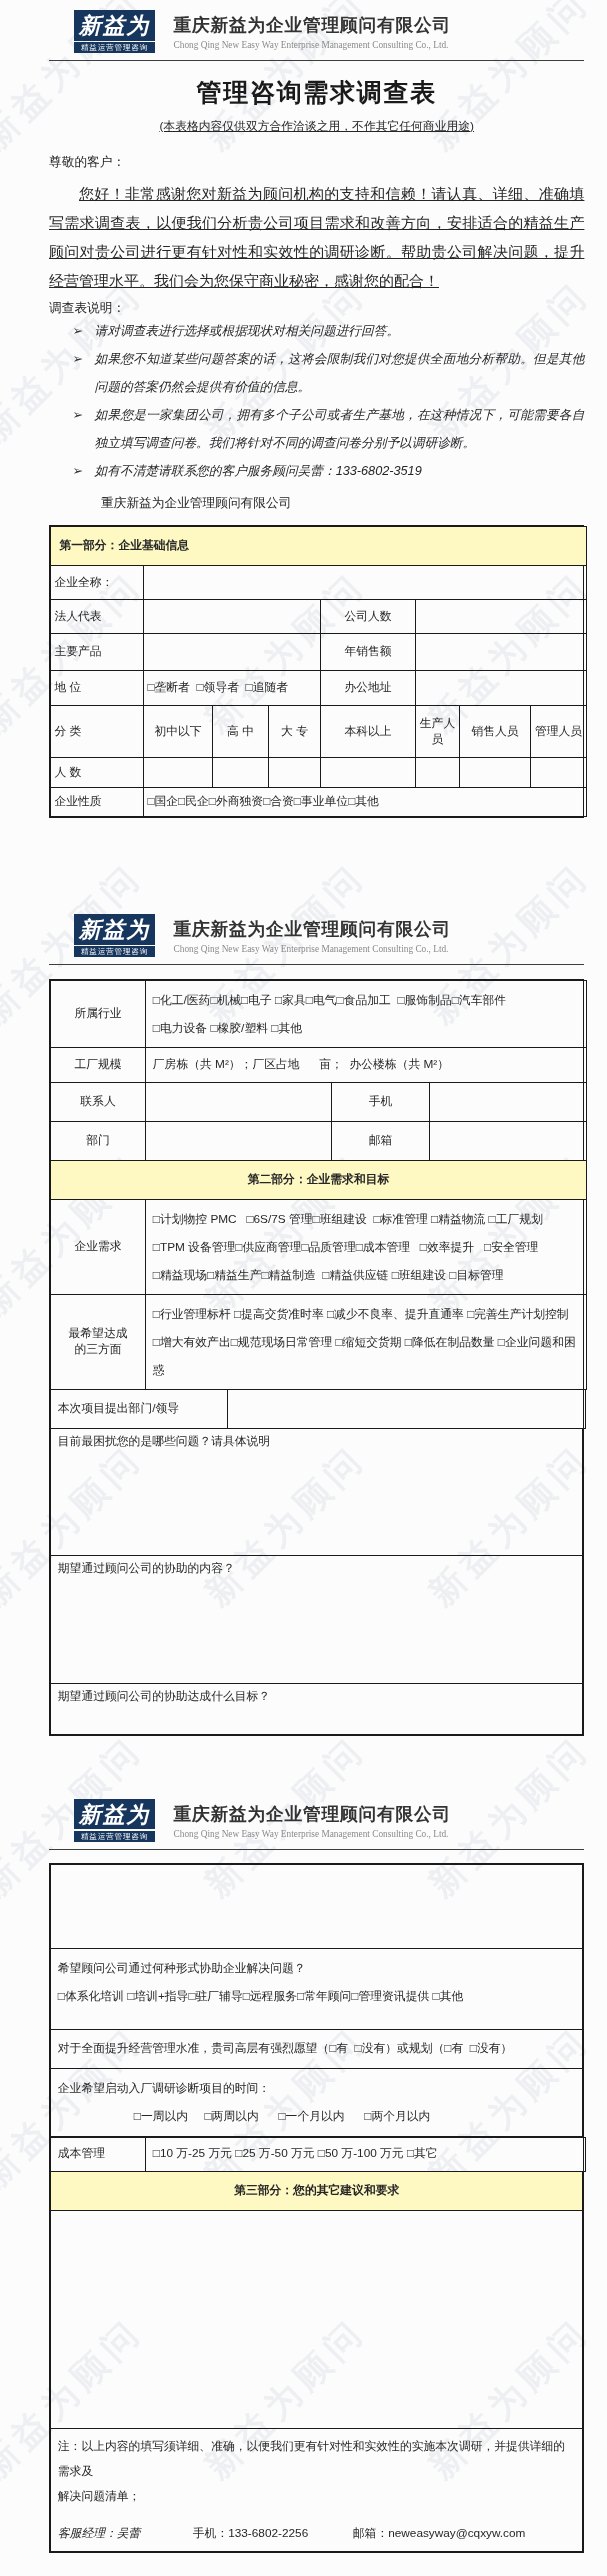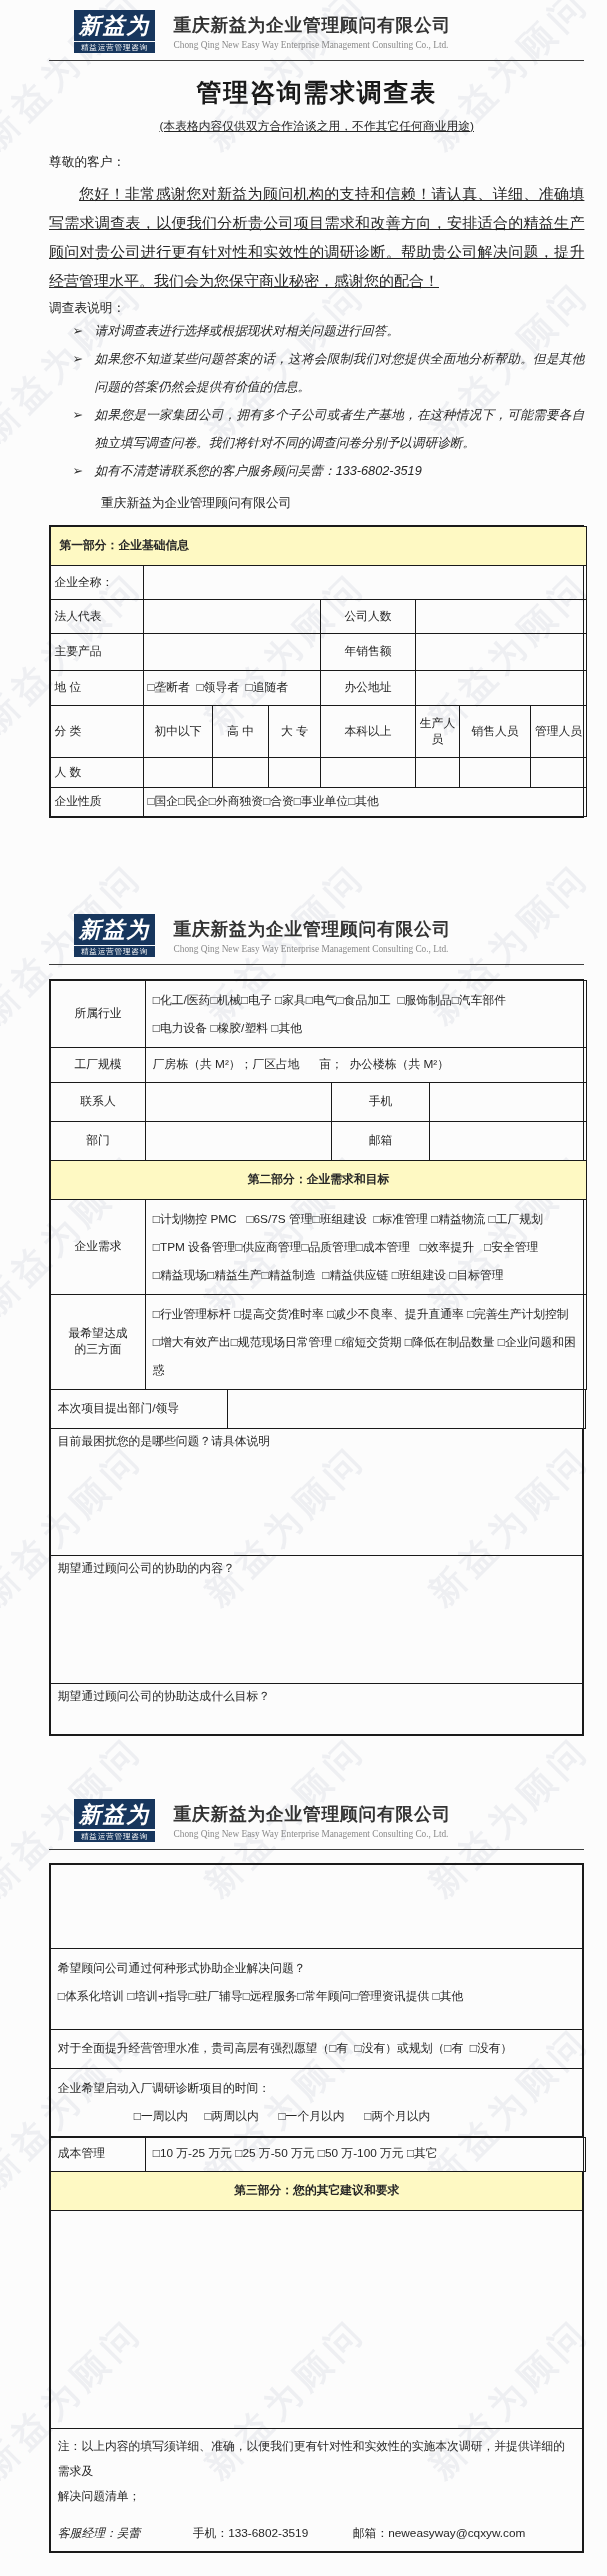--- a/index.html
+++ b/index.html
@@ -360,21 +360,21 @@
           </tr>
       <tr>
             <td style="height:218px" class="vtop"></td>
           </tr>
       <tr>
         <td class="vtop" style="height:105px; line-height:25px">
           <div>注：以上内容的填写须详细、准确，以便我们更有针对性和实效性的实施本次调研，并提供详细的需求及</div>
           <div>解决问题清单；</div>
           <div class="contact-row">
             <span class="c1">客服经理：吴蕾</span>
-            <span class="c2">手机：133-6802-3519</span>
+            <span class="c2">手机：133-6802-2256</span>
             <span class="c3">邮箱：neweasyway@cqxyw.com</span>
           </div>
         </td>
       </tr>
     </tbody>
       </table>
   </div>
 </div>
 
 

